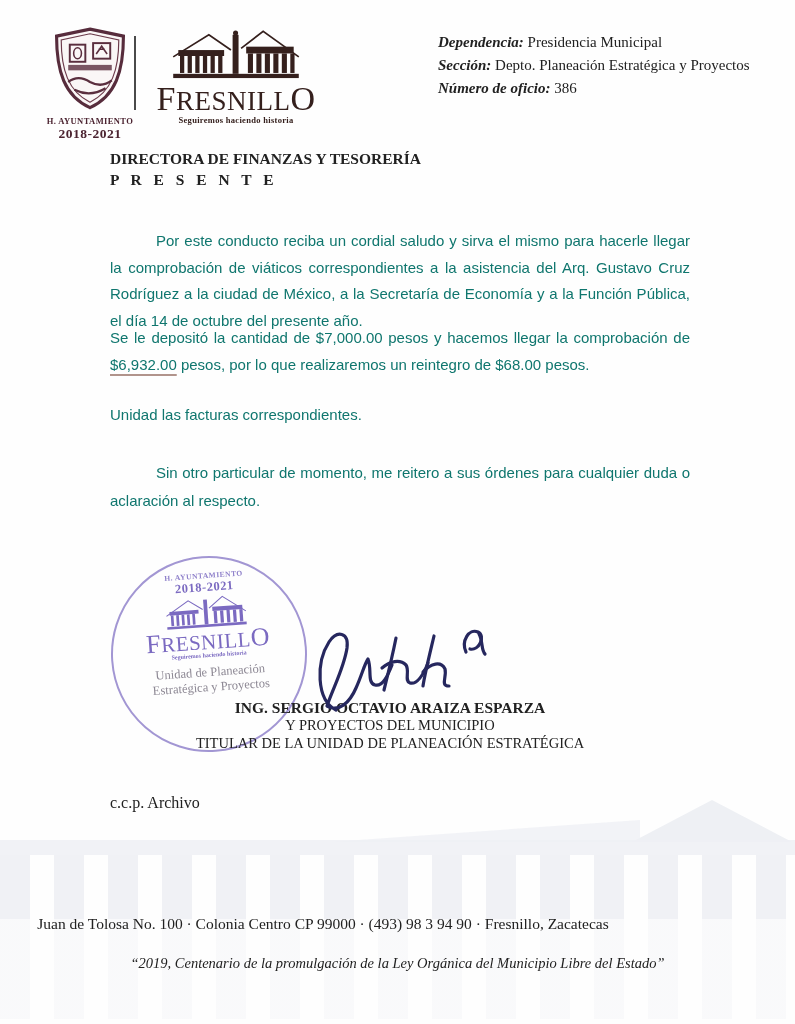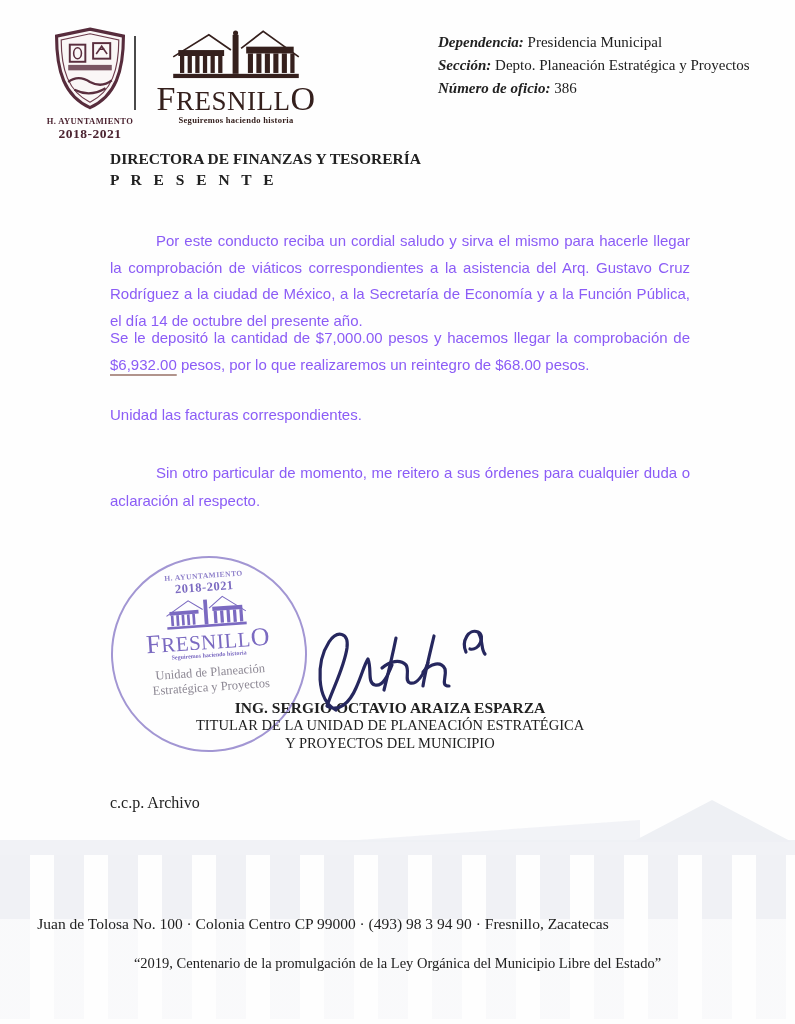--- a/index.html
+++ b/index.html
@@ -17,21 +17,21 @@
   .logo-block { position:absolute; left:146px; top:28px; width:180px; text-align:center; color:#35201d; }
   .logo-name { font-size:27px; letter-spacing:.5px; line-height:26px; margin-top:-2px; }
   .logo-name .cap { font-size:34px; }
   .logo-tagline { font-size:8.5px; font-weight:bold; letter-spacing:.3px; margin-top:1px; }
   .info-block { position:absolute; left:438px; top:31px; width:350px; font-size:15px; line-height:23px; }
   .info-block b { font-weight:bold;font-style:italic; }
   
   .recipient { position:absolute; left:110px; top:149px; font-weight:bold; font-size:15.5px; line-height:20.5px; }
   .recipient .salutation { letter-spacing:4px; }
   
-  .body-text { position:absolute; left:110px; width:580px; font-family:"Liberation Sans", sans-serif; font-size:15px; color:#8b5cf6; text-align:justify; }
+  .body-text { position:absolute; left:110px; width:580px; font-family:"Liberation Sans", sans-serif; font-size:15px; color:#0f766e; text-align:justify; }
   .p1 { top:228px; line-height:26.5px; text-indent:46px; }
   .p2 { top:324px; line-height:27px; }
   .p3 { top:406px; }
   .p4 { top:459px; line-height:28px; text-indent:46px; }
   .amount-underlined { text-decoration:underline; text-decoration-color:#b1948c; text-decoration-thickness:1.5px; text-underline-offset:4px; }
   
   .closing { position:absolute; left:222px; top:570px; width:335px; text-align:center; font-size:15px; line-height:20.5px; z-index:3; }
   .closing .atent { letter-spacing:4px; }
   .closing .slogan { font-weight:bold; }
   
@@ -60,21 +60,21 @@
   .wm-cols { position:absolute; left:0; top:43px; width:795px; height:64px;
     background:repeating-linear-gradient(90deg,#f0f1f5 0 30px, rgba(255,255,255,0) 30px 54px); }
   .wm-cols-faint { position:absolute; left:0; top:107px; width:795px; height:100px;
     background:repeating-linear-gradient(90deg,#f0f1f5 0 30px, rgba(255,255,255,0) 30px 54px); opacity:.35; }
   .wm-pediment-r { position:absolute; left:632px; top:-12px; width:0; height:0;
     border-left:80px solid transparent; border-right:80px solid transparent; border-bottom:42px solid #eef0f4; }
   .wm-slope { position:absolute; left:330px; top:8px; width:310px; height:22px; background:#f1f2f6;
     clip-path:polygon(0 100%, 100% 0, 100% 100%); opacity:.9; }
   
   .footer-address { position:absolute; left:0; top:915px; width:646px; text-align:center; font-size:15.5px; z-index:2; }
-  .footer-quote { position:absolute; left:0; top:955px; width:795px; text-align:center; font-size:14.5px; z-index:2; }
+  .footer-quote { position:absolute; left:0; top:955px; width:795px; text-align:center; font-size:14.5px; font-style:italic; z-index:2; }
 </style>
 </head>
 <body>
 
 <div class="page">
 
   <div class="crest-block">
     <svg width="78" height="84" viewBox="0 0 100 108">
       <path d="M50,4 L93,13 C93,58 83,90 50,105 C17,90 7,58 7,13 Z" fill="#faf6f6" stroke="#572c3c" stroke-width="4"></path>
       <path d="M50,10 L87,18 C87,56 78,84 50,98 C22,84 13,56 13,18 Z" fill="none" stroke="#6b3a4a" stroke-width="1.5"></path>
@@ -177,22 +177,22 @@
         <path d="M138,16 C134,33 129,53 127,66"></path>
         <path d="M127,52 C135,43 145,41 149,49 C151,57 144,66 153,66"></path>
         <path d="M170,32 C165,21 173,8 182,12 C190,16 183,31 174,29"></path>
         <path d="M183,14 C187,21 185,30 189,34"></path>
       </g>
     </svg>
   </div>
 
   <div class="signatory">
     <div class="name">ING. SERGIO OCTAVIO ARAIZA ESPARZA</div>
+    <div class="title">Y PROYECTOS DEL MUNICIPIO</div>
     <div class="title">TITULAR DE LA UNIDAD DE PLANEACIÓN ESTRATÉGICA</div>
-    <div class="title">Y PROYECTOS DEL MUNICIPIO</div>
   </div>
 
   <div class="ccp">c.c.p. Archivo</div>
 
   <div class="watermark">
     <div class="wm-slope"></div>
     <div class="wm-pediment-r"></div>
     <div class="wm-band"></div>
     <div class="wm-cols"></div>
     <div class="wm-cols-faint"></div>

